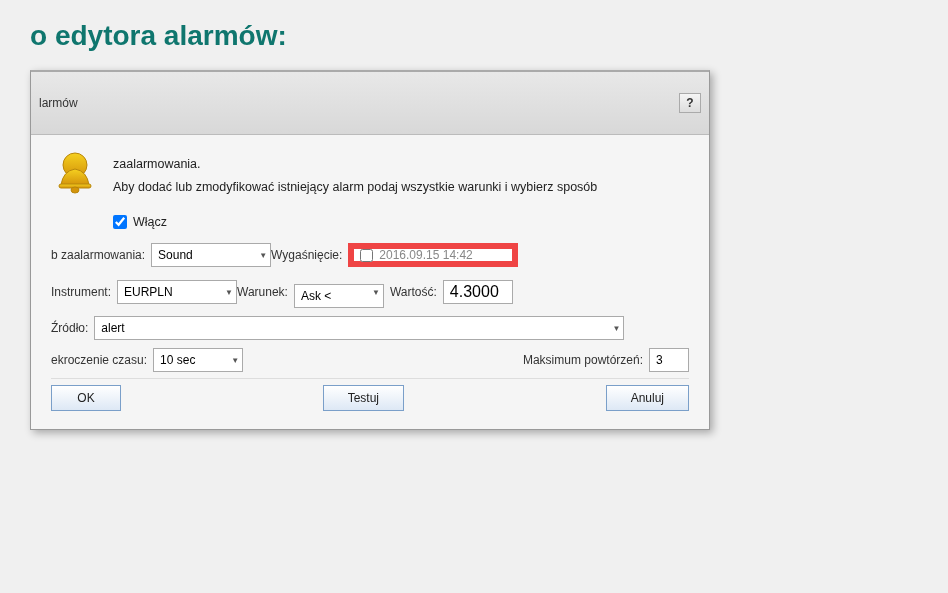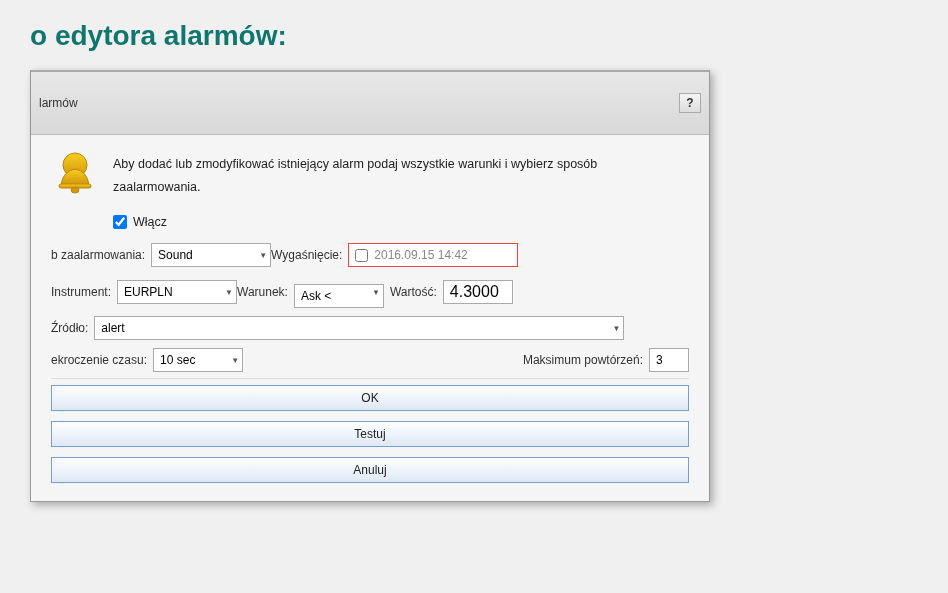--- a/index.html
+++ b/index.html
@@ -165,21 +165,21 @@
     .bottom-two-cols {
       display: flex;
       justify-content: space-between;
       align-items: center;
       margin-bottom: 6px;
     }
 
     .wygasniecie-input {
       display: flex;
       align-items: center;
-      border: 1px solid #ef4444;
+      border: 6px solid #ef4444;
       background: white;
       height: 24px;
       padding: 0 6px;
       gap: 6px;
       min-width: 170px;
     }
 
     .wygasniecie-checkbox {
       width: 13px;
       height: 13px;
@@ -210,21 +210,20 @@
     }
 
     .button-row {
       display: flex;
       justify-content: space-between;
       gap: 10px;
       padding-top: 6px;
       border-top: 1px solid #ddd;
       margin-top: 6px;
       padding-bottom: 4px;
-      flex-direction: column;
     }
 
     .dialog-btn {
       background: linear-gradient(to bottom, #ffffff, #dde8f5);
       border: 1px solid #7a9fc9;
       padding: 4px 24px;
       font-size: 12px;
       color: #222;
       cursor: pointer;
       height: 26px;
@@ -271,22 +270,22 @@
               <stop offset="0%" stop-color="#f5d020"></stop>
               <stop offset="100%" stop-color="#d4940a"></stop>
             </linearGradient>
           </defs>
           <ellipse cx="24" cy="14" rx="12" ry="12" fill="url(#bellGrad)" stroke="#b8860b" stroke-width="1"></ellipse>
           <path d="M10 34 Q12 20 24 18 Q36 20 38 34 Z" fill="url(#bellGrad)" stroke="#b8860b" stroke-width="1"></path>
           <rect x="8" y="33" width="32" height="4" rx="2" fill="url(#bellGrad)" stroke="#b8860b" stroke-width="1"></rect>
           <ellipse cx="24" cy="39" rx="4" ry="3" fill="#d4940a" stroke="#b8860b" stroke-width="1"></ellipse>
         </svg>
         <div>
+          <div class="dialog-description">zaalarmowania.</div>
           <div class="dialog-description">Aby dodać lub zmodyfikować istniejący alarm podaj wszystkie warunki i wybierz sposób</div>
-          <div class="dialog-description">zaalarmowania.</div>
         </div>
       </div>
 
       <div class="checkbox-row">
         <input type="checkbox" checked="" id="enable-chk" style="">
         <label class="checkbox-label" for="enable-chk">Włącz</label>
       </div>
 
       <div class="three-col-row">
         <div class="row-left">

